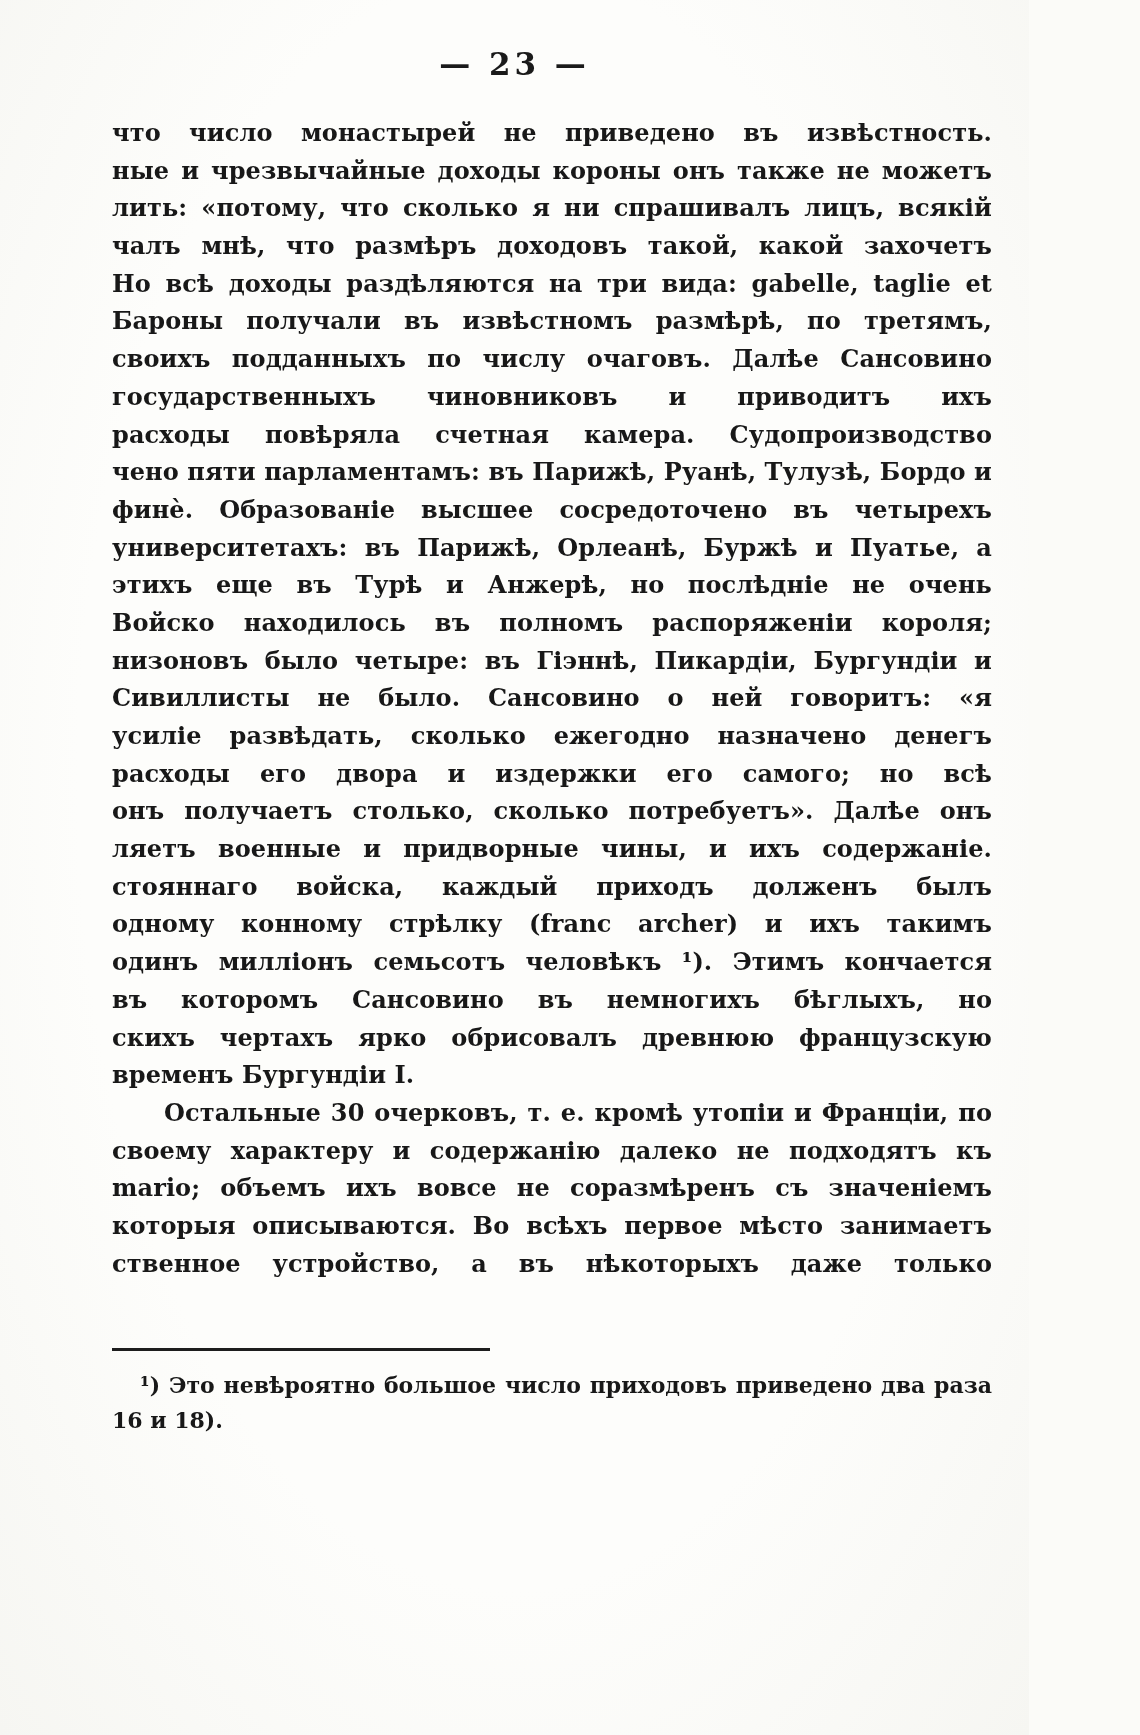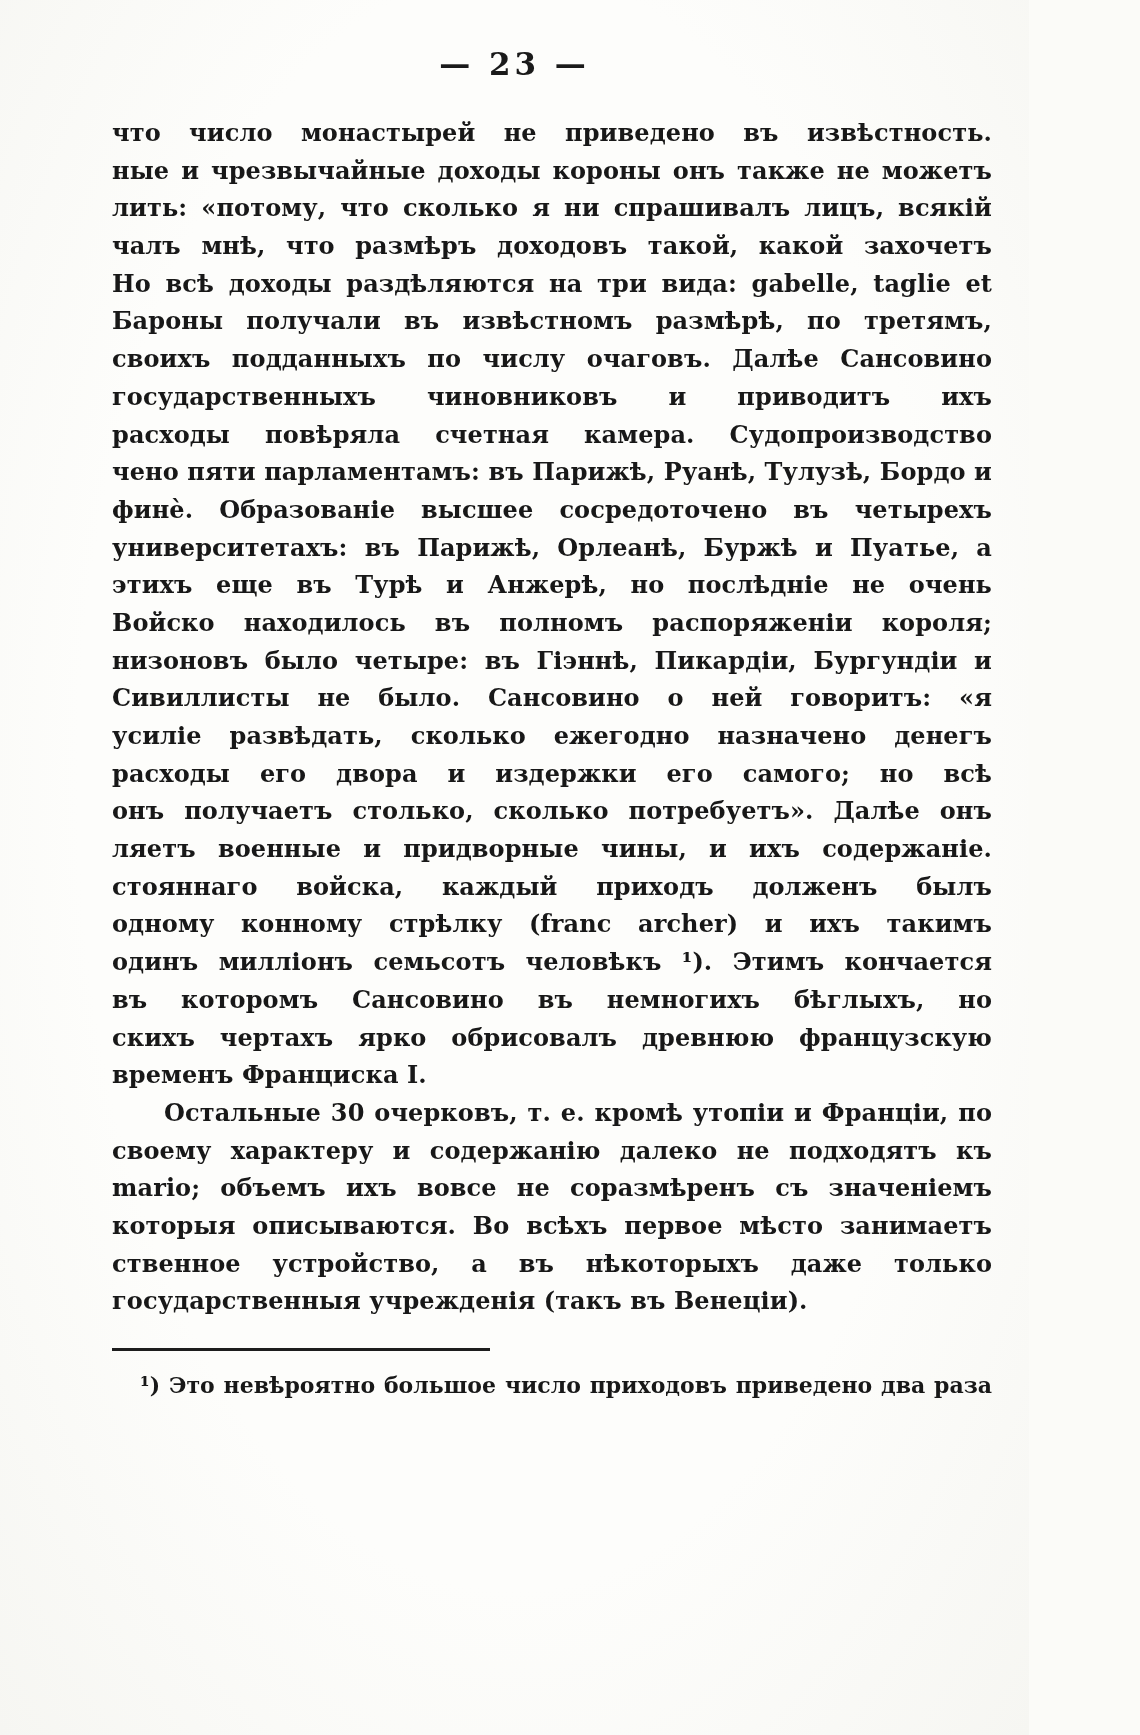--- a/index.html
+++ b/index.html
@@ -112,28 +112,28 @@
       <div class="line">Сивиллисты не было. Сансовино о ней говоритъ: «я приложилъ</div>
       <div class="line">усиліе развѣдать, сколько ежегодно назначено денегъ королю на</div>
       <div class="line">расходы его двора и издержки его самого; но всѣ отзывались, что</div>
       <div class="line">онъ получаетъ столько, сколько потребуетъ». Далѣе онъ исчис-</div>
       <div class="line">ляетъ военные и придворные чины, и ихъ содержаніе. Сверхъ по-</div>
       <div class="line">стояннаго войска, каждый приходъ долженъ былъ содержать по</div>
       <div class="line">одному конному стрѣлку (franc archer) и ихъ такимъ образомъ было</div>
       <div class="line">одинъ милліонъ семьсотъ человѣкъ ¹). Этимъ кончается sommario,</div>
       <div class="line">въ которомъ Сансовино въ немногихъ бѣглыхъ, но характеристиче-</div>
       <div class="line">скихъ чертахъ ярко обрисовалъ древнюю французскую монархію</div>
-      <div class="line lastline">временъ Франциска I.</div>
+      <div class="line lastline">временъ Бургундіи I.</div>
       <div class="line indent">Остальные 30 очерковъ, т. е. кромѣ утопіи и Франціи, по</div>
       <div class="line">своему характеру и содержанію далеко не подходятъ къ этому som-</div>
       <div class="line">mario; объемъ ихъ вовсе не соразмѣренъ съ значеніемъ государствъ,</div>
       <div class="line">которыя описываются. Во всѣхъ первое мѣсто занимаетъ государ-</div>
       <div class="line">ственное устройство, а въ нѣкоторыхъ даже только перечислены</div>
-      <div class="line lastline">государственныя учрежденія (такъ въ Венеціи).</div>
     </div>
 
   <div class="footnote-rule"></div>
 
   <div class="footnote" id="footnote">
       <div class="fline indent">¹) Это невѣроятно большое число приходовъ приведено два раза (стр.</div>
+      <div class="fline lastline">16 и 18).</div>
     </div>
 
 </div>
 
 </body></html>

